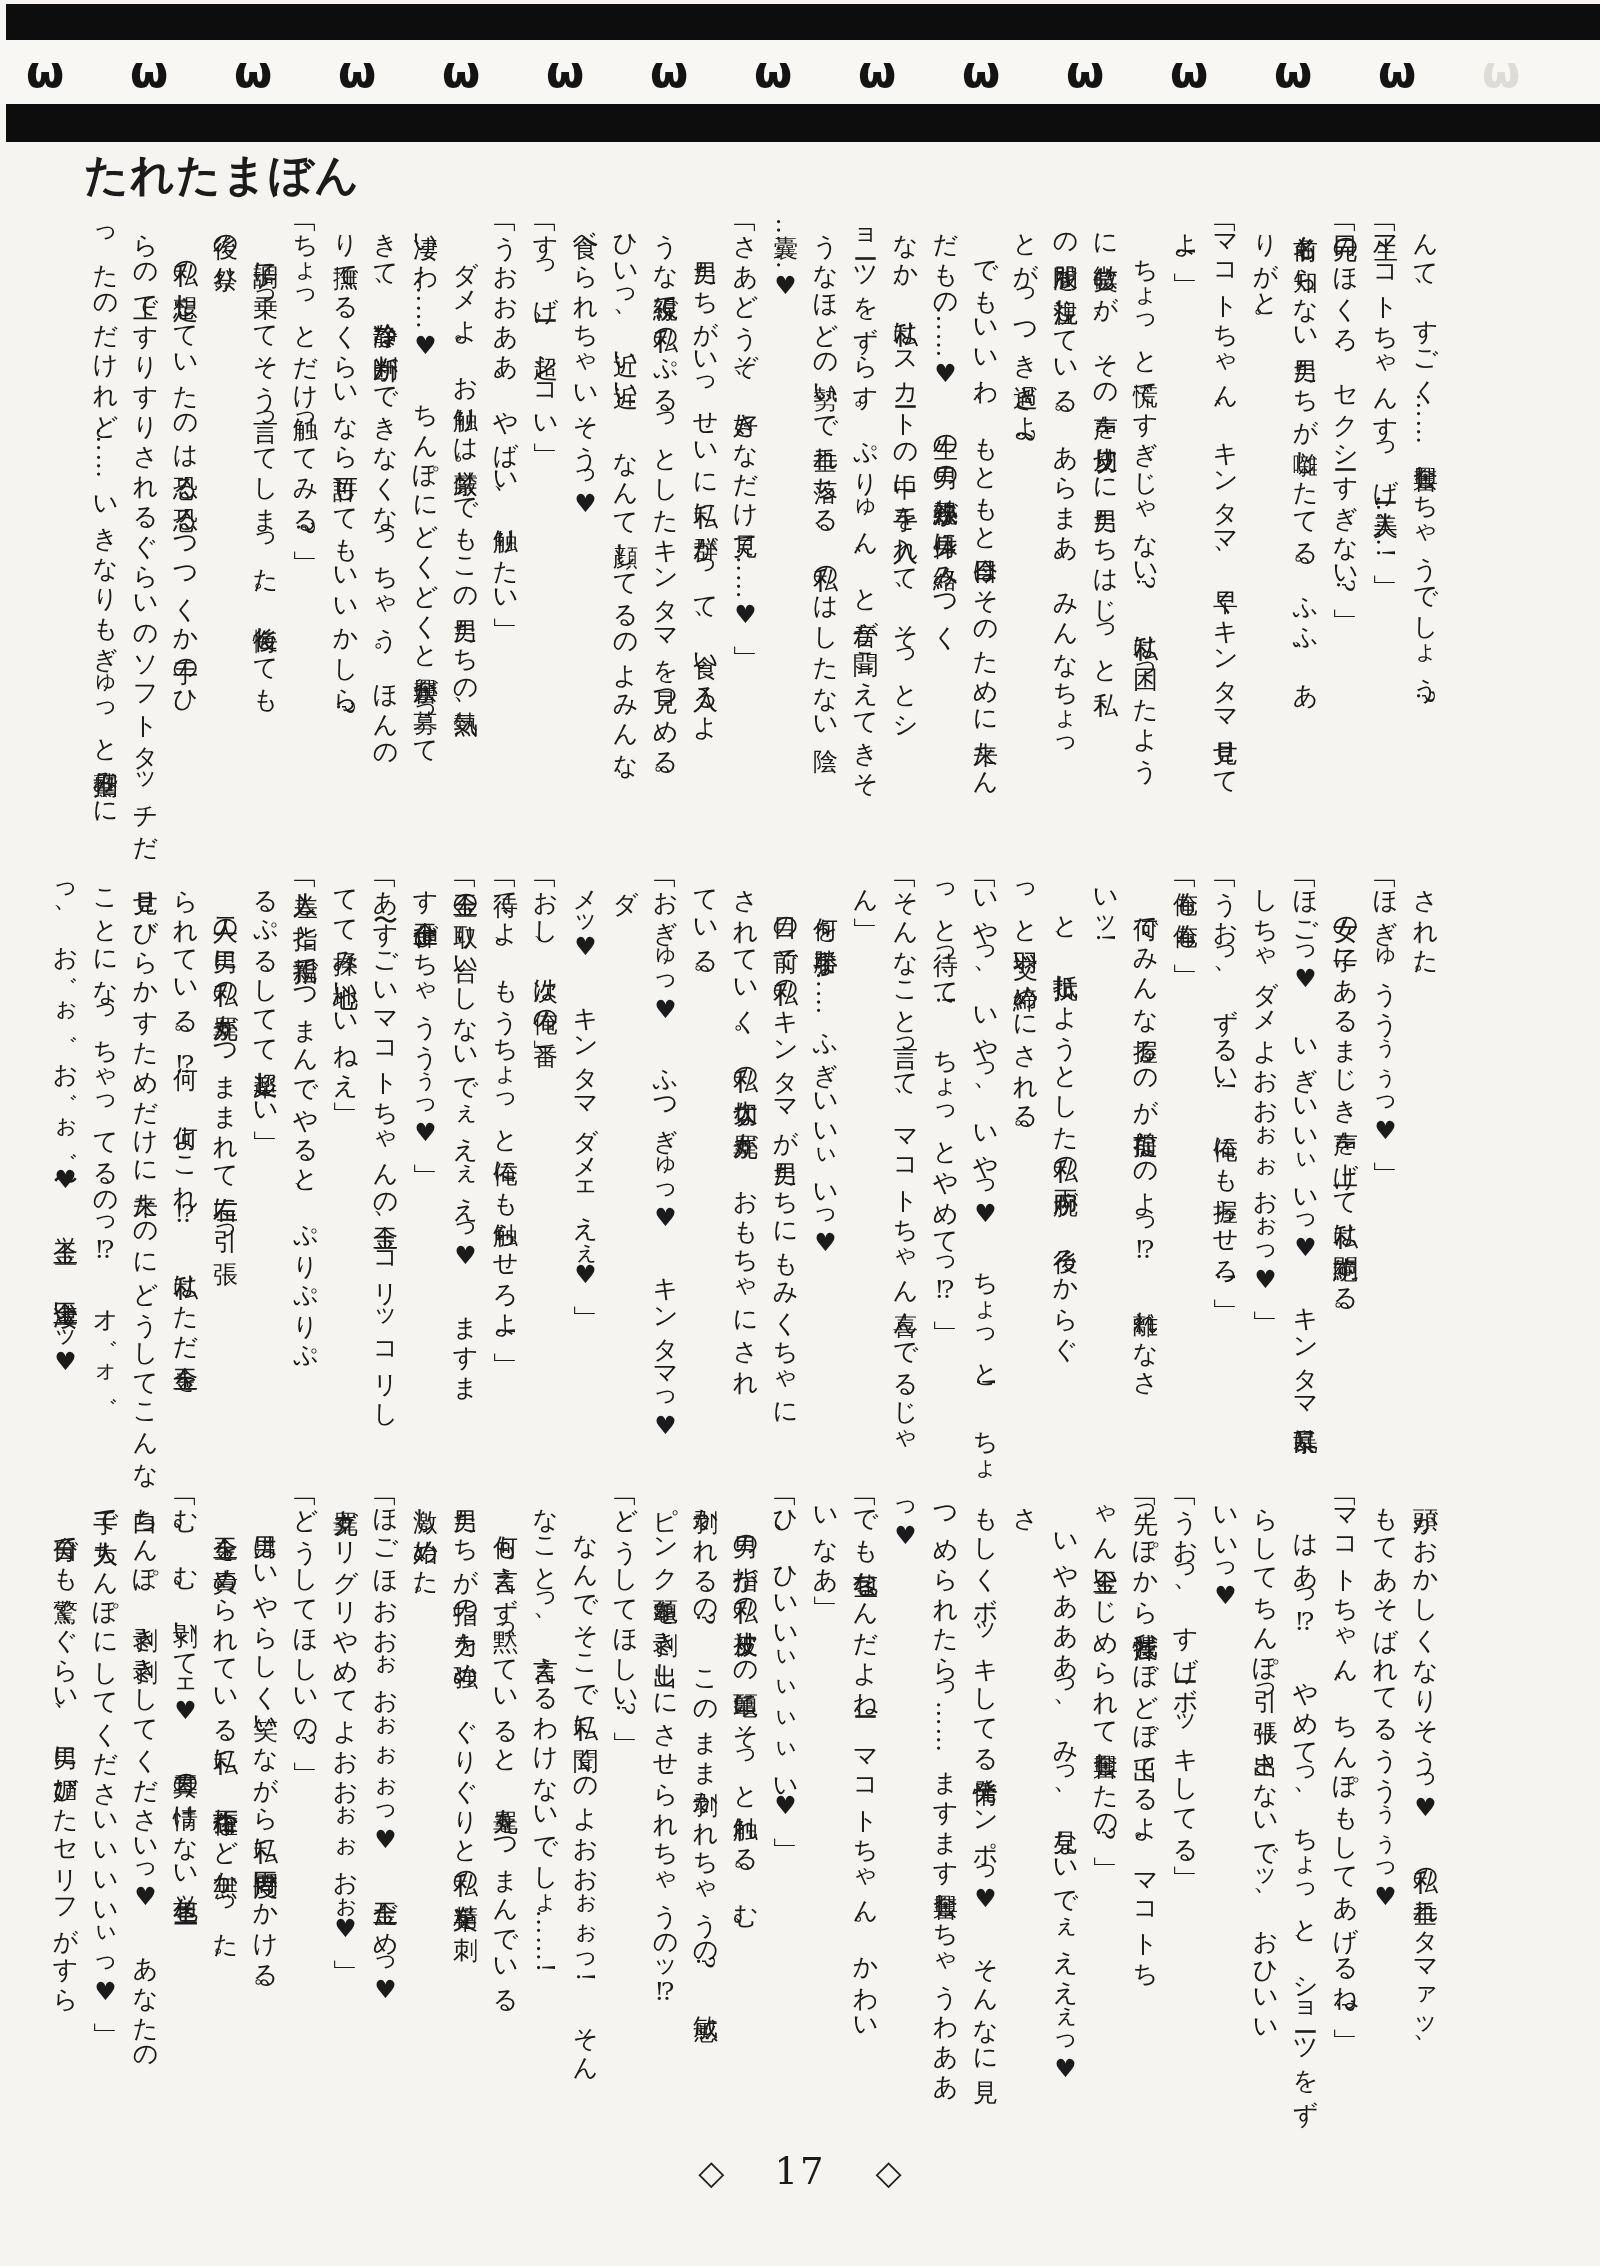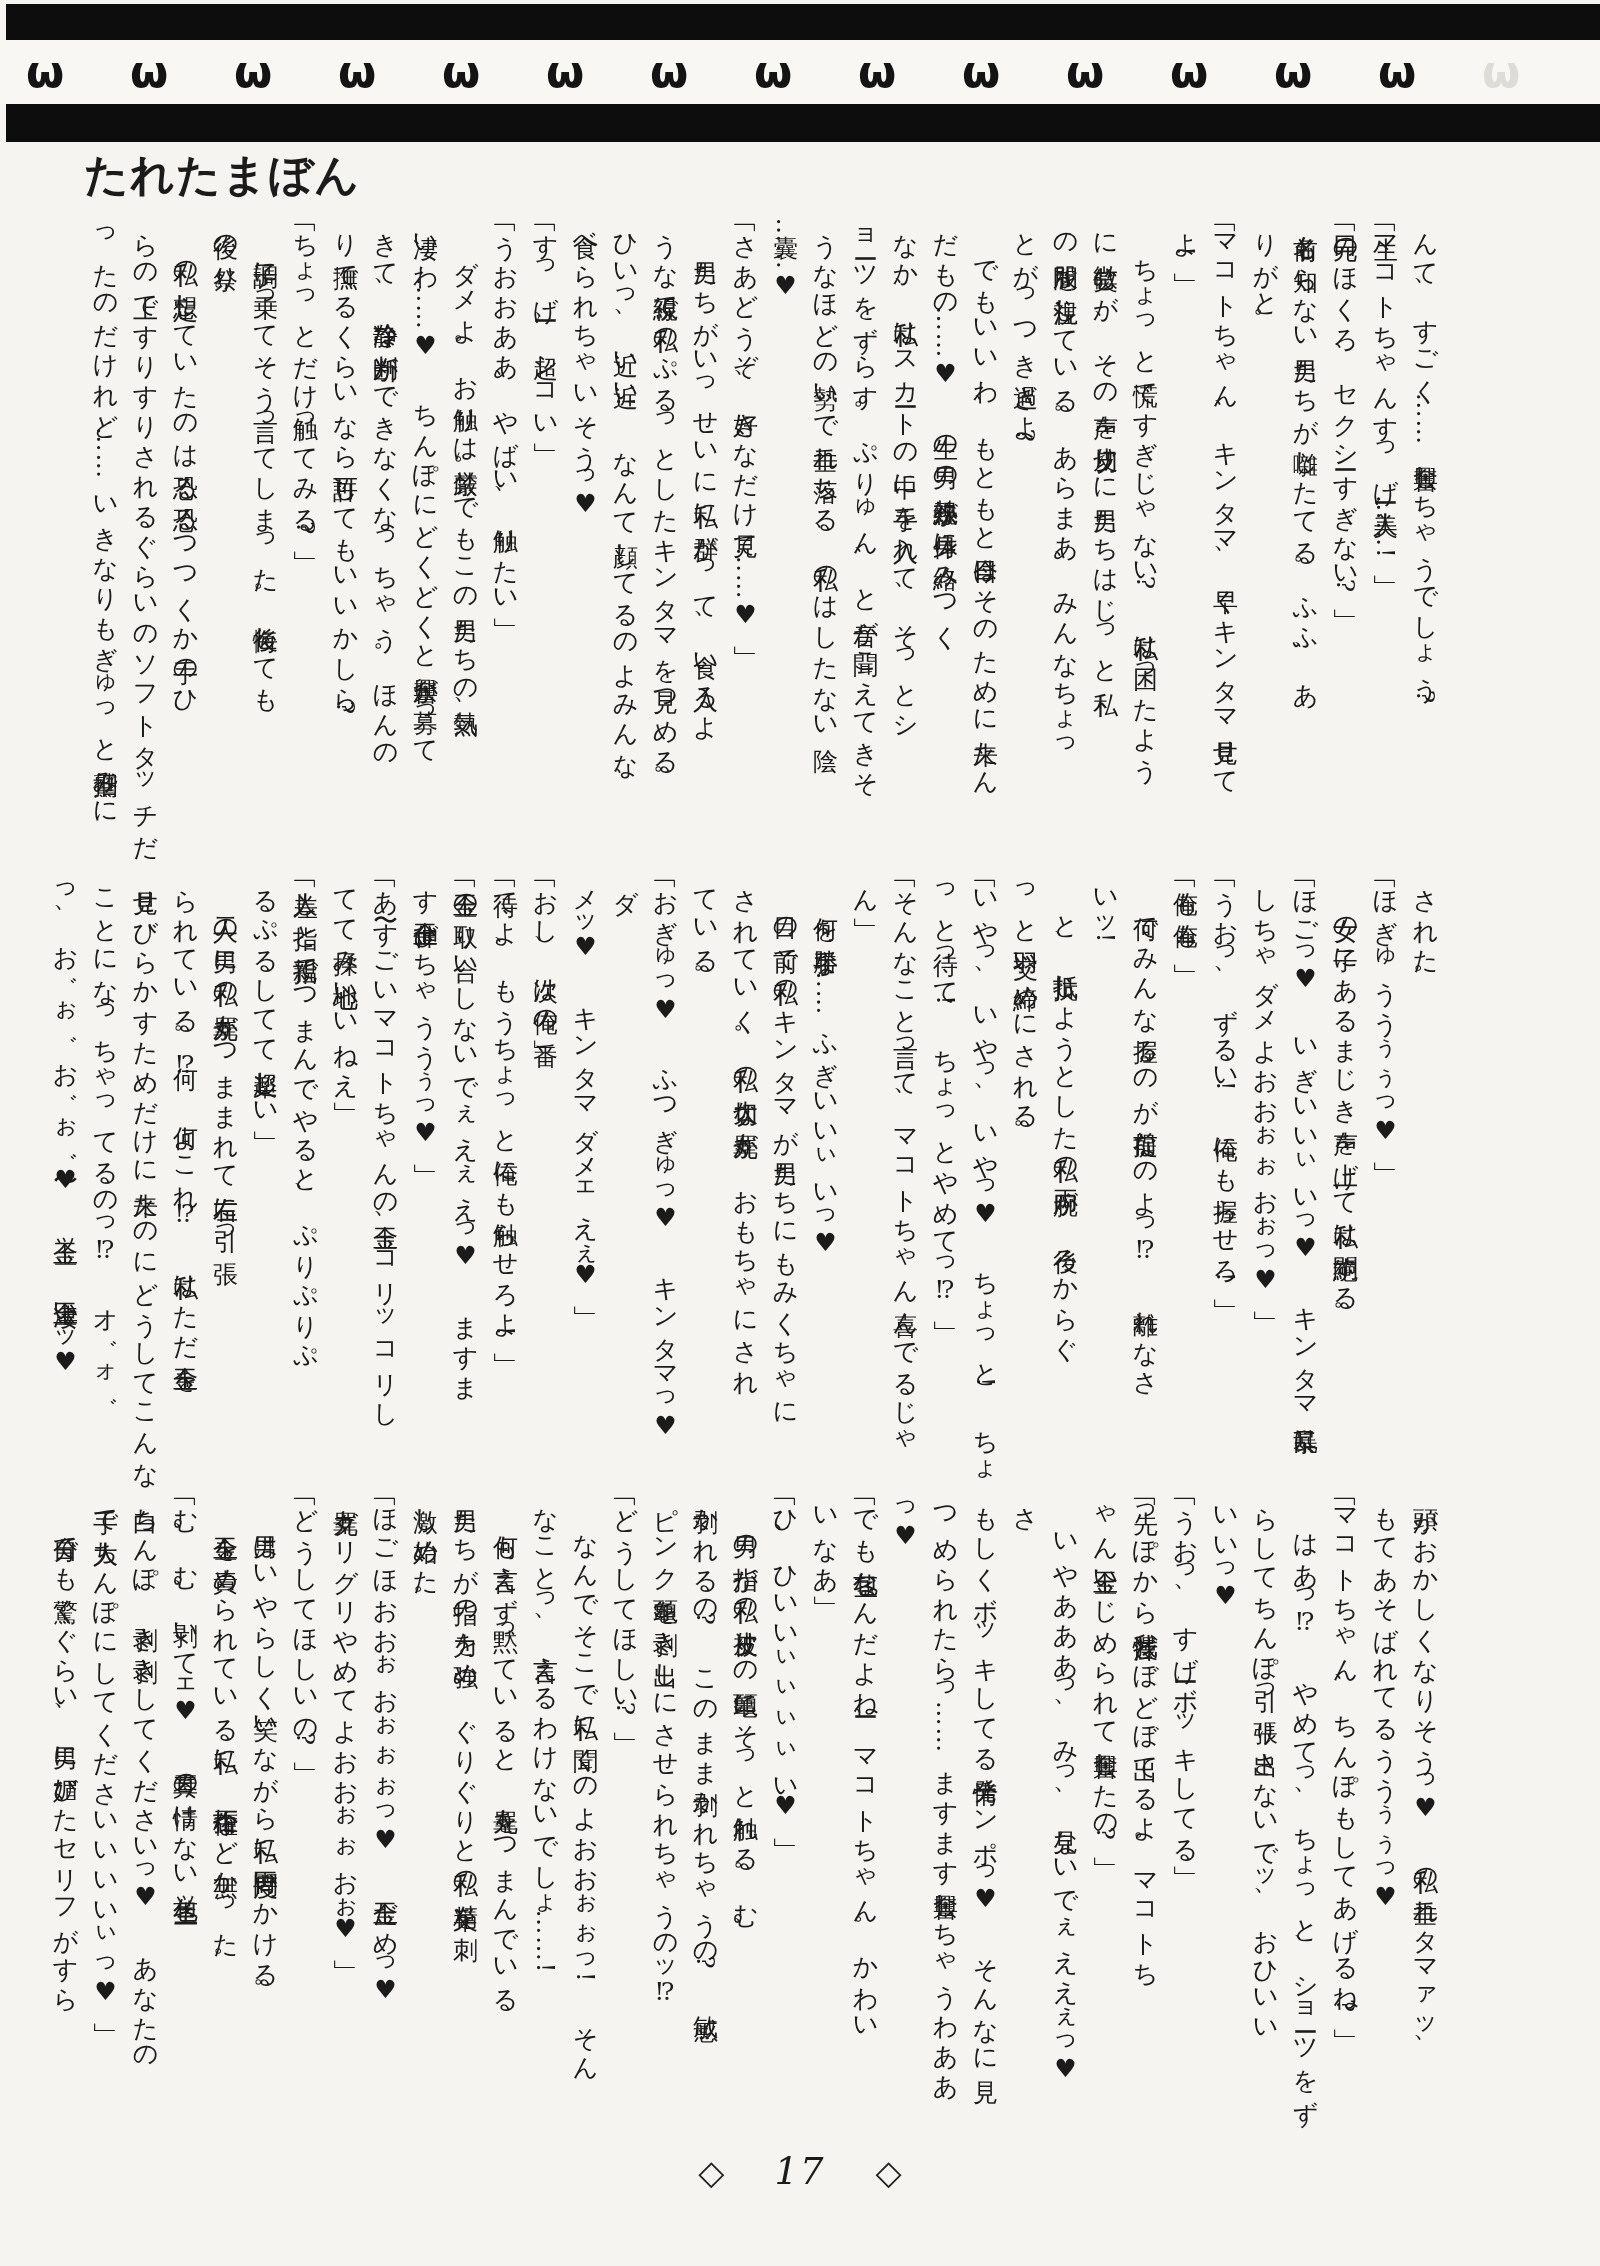--- a/index.html
+++ b/index.html
@@ -43,21 +43,21 @@
   .band p{margin:0;line-height:40px;}
   .band1{top:216px;height:648px;}
   .band2{top:872px;height:612px;}
   .band3{top:1490px;height:648px;}
   
   .footer{
     position:absolute;top:2150px;left:0;width:100%;
     display:flex;justify-content:center;align-items:center;gap:50px;
   }
   .diamond{font-size:34px;color:#222;}
-  .pagenum{font-size:37px;letter-spacing:2px;font-style:italic;}
+  .pagenum{font-size:37px;letter-spacing:2px;}
 </style>
 </head>
 <body>
 
 <div class="page">
 
   <header>
     <div class="border-bar bar-top"></div>
     <div class="omega-row">
         <span class="omega">ω</span>

